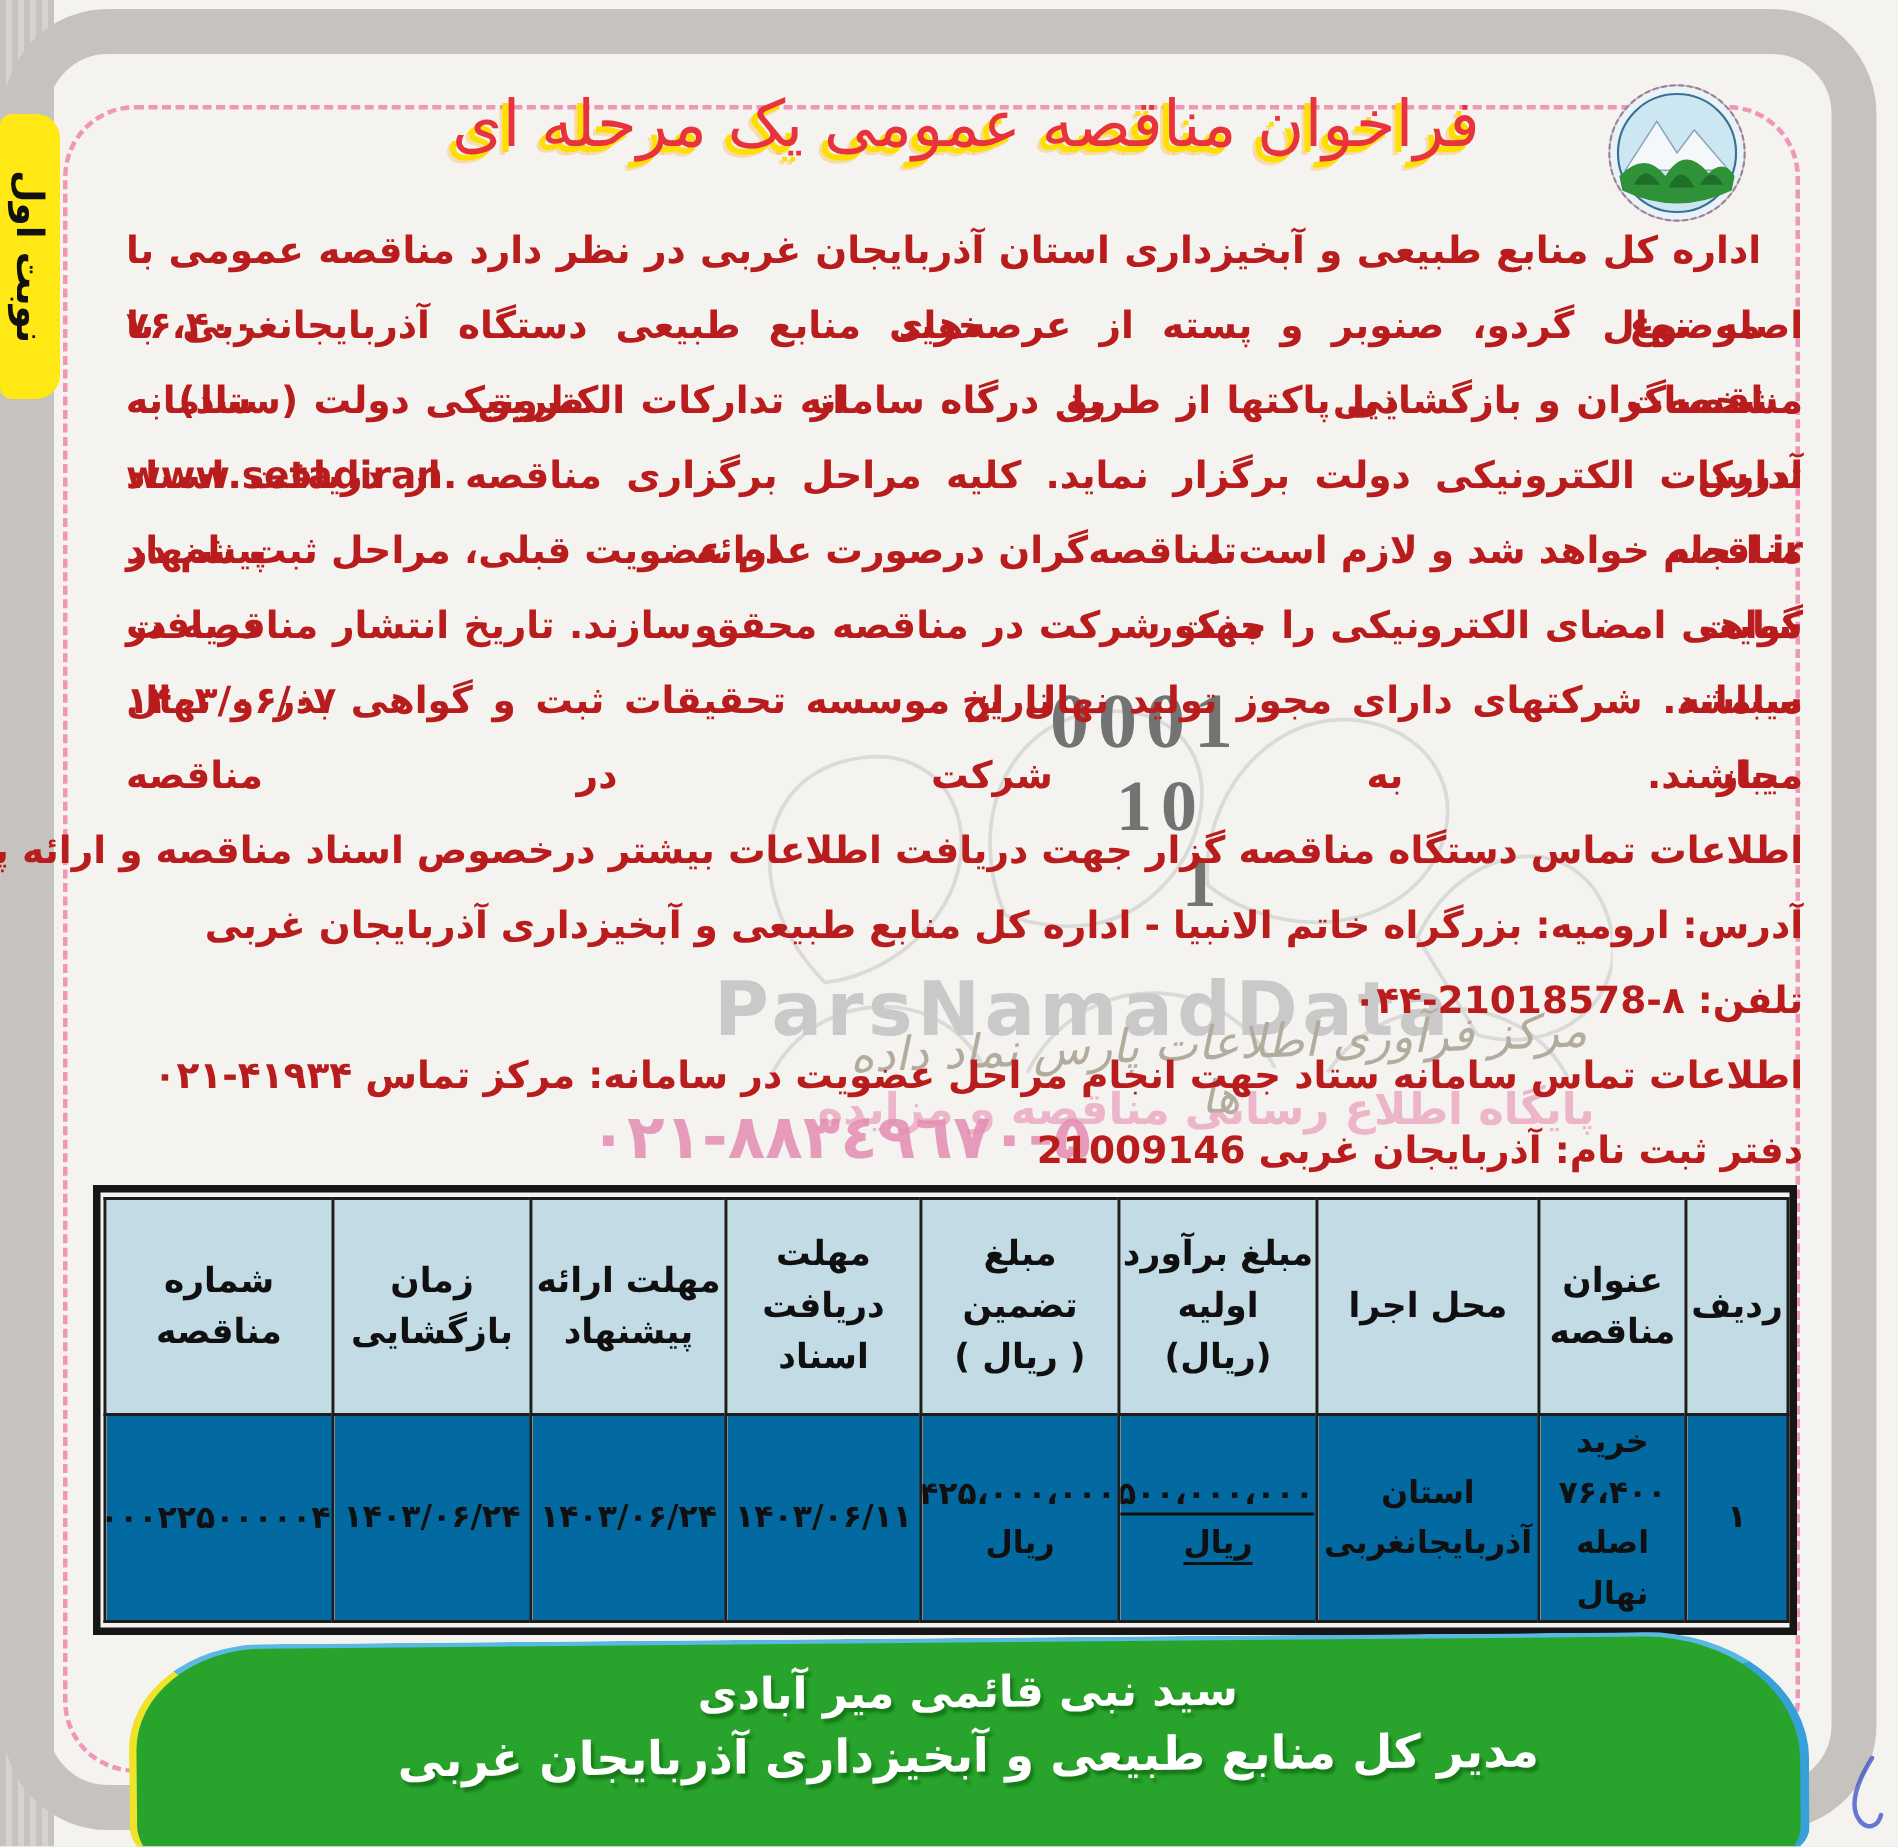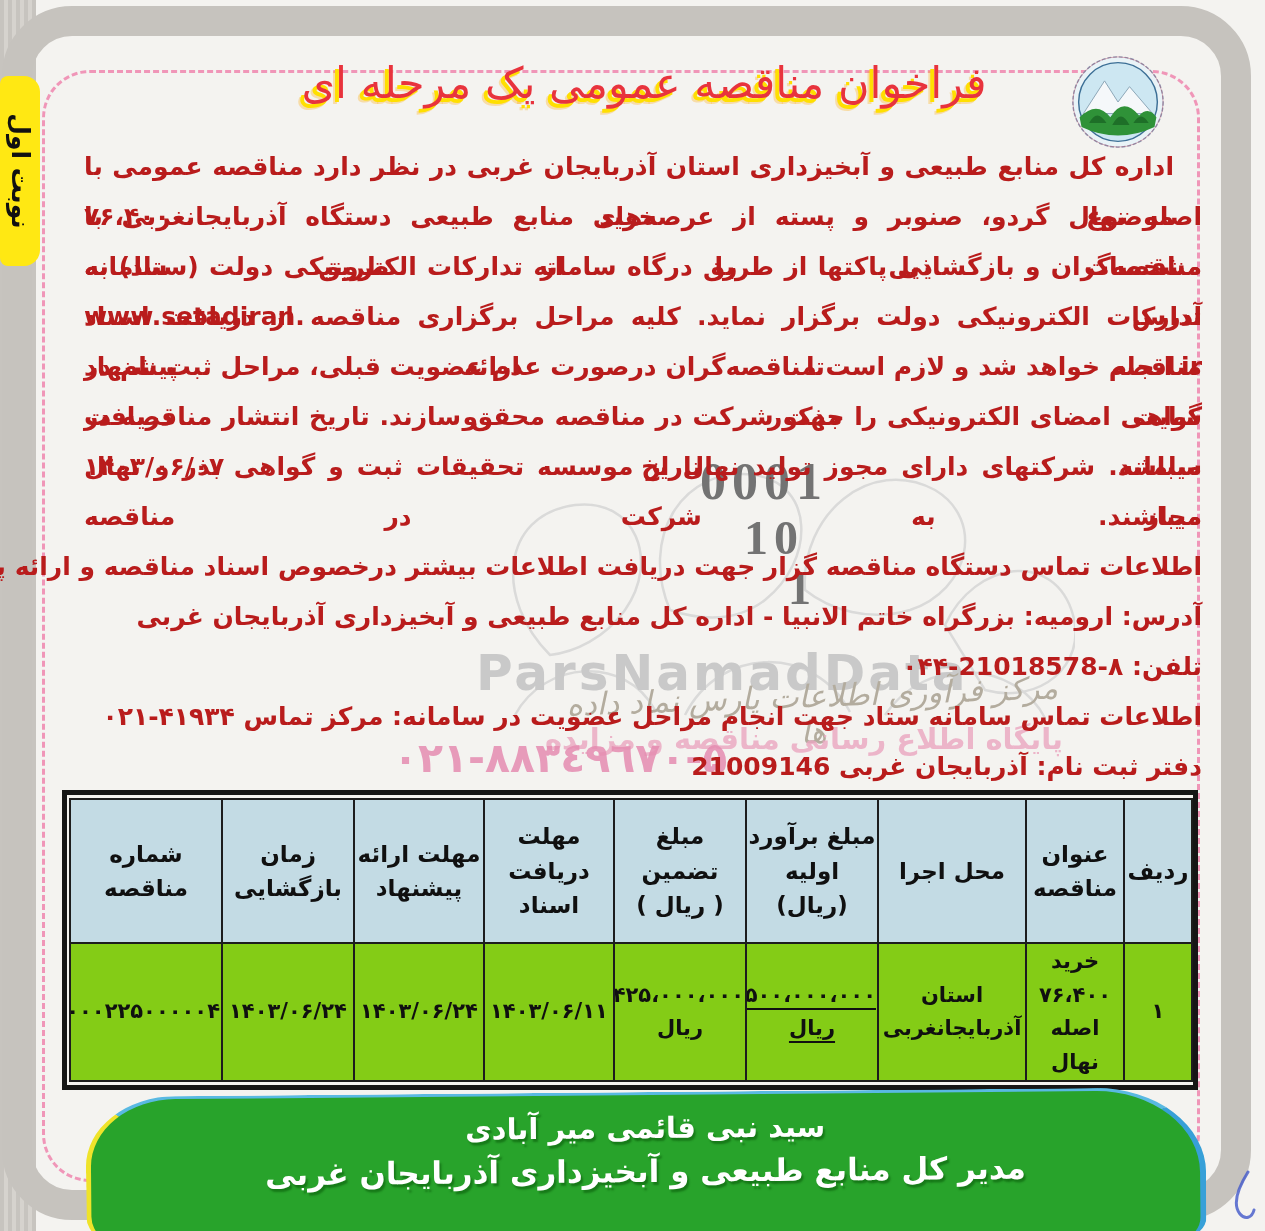--- a/index.html
+++ b/index.html
@@ -60,21 +60,21 @@
   .pink-phone{position:absolute;left:393px;top:734px;font-size:41px;font-weight:bold;color:#e58cb1;
     opacity:.85;direction:ltr;letter-spacing:1px;z-index:1;}
 
   
   .tender-table-wrap{position:absolute;left:62px;top:790px;width:1136px;box-sizing:border-box;
     border:5px solid #161616;padding:3px 2px;z-index:2;}
   table{width:100%;border-collapse:collapse;table-layout:fixed;direction:rtl;}
   th,td{border:2px solid #1d1d1d;text-align:center;vertical-align:middle;white-space:pre-line;
     font-weight:bold;color:#101010;overflow:hidden;}
   th{height:140px;background:var(--table-header-bg);font-size:23px;line-height:1.5;}
-  td{height:112px;font-size:21px;line-height:1.6;background:#84cc16;}
+  td{height:112px;font-size:21px;line-height:1.6;background:#0369a1;}
   td.u{text-decoration:underline;text-underline-offset:6px;text-decoration-thickness:2px;}
 
   
   .footer-box{position:absolute;left:86px;top:1092px;width:1120px;height:150px;box-sizing:border-box;
     background:var(--footer-green);z-index:4;transform:rotate(-.5deg);direction:rtl;text-align:center;color:#fff;
     border-radius:90px 110px 24px 40px / 70px 85px 20px 30px;
     border-left:5px solid #efe32a;border-right:6px solid #37a0d8;border-top:3px solid #59b9e2;}
   .f-name{margin-top:16px;font-size:29px;font-weight:bold;text-shadow:2px 3px 2px rgba(0,70,0,.45);}
   .f-title{margin-top:8px;font-size:31px;font-weight:bold;text-shadow:2px 3px 2px rgba(0,70,0,.45);}
 

